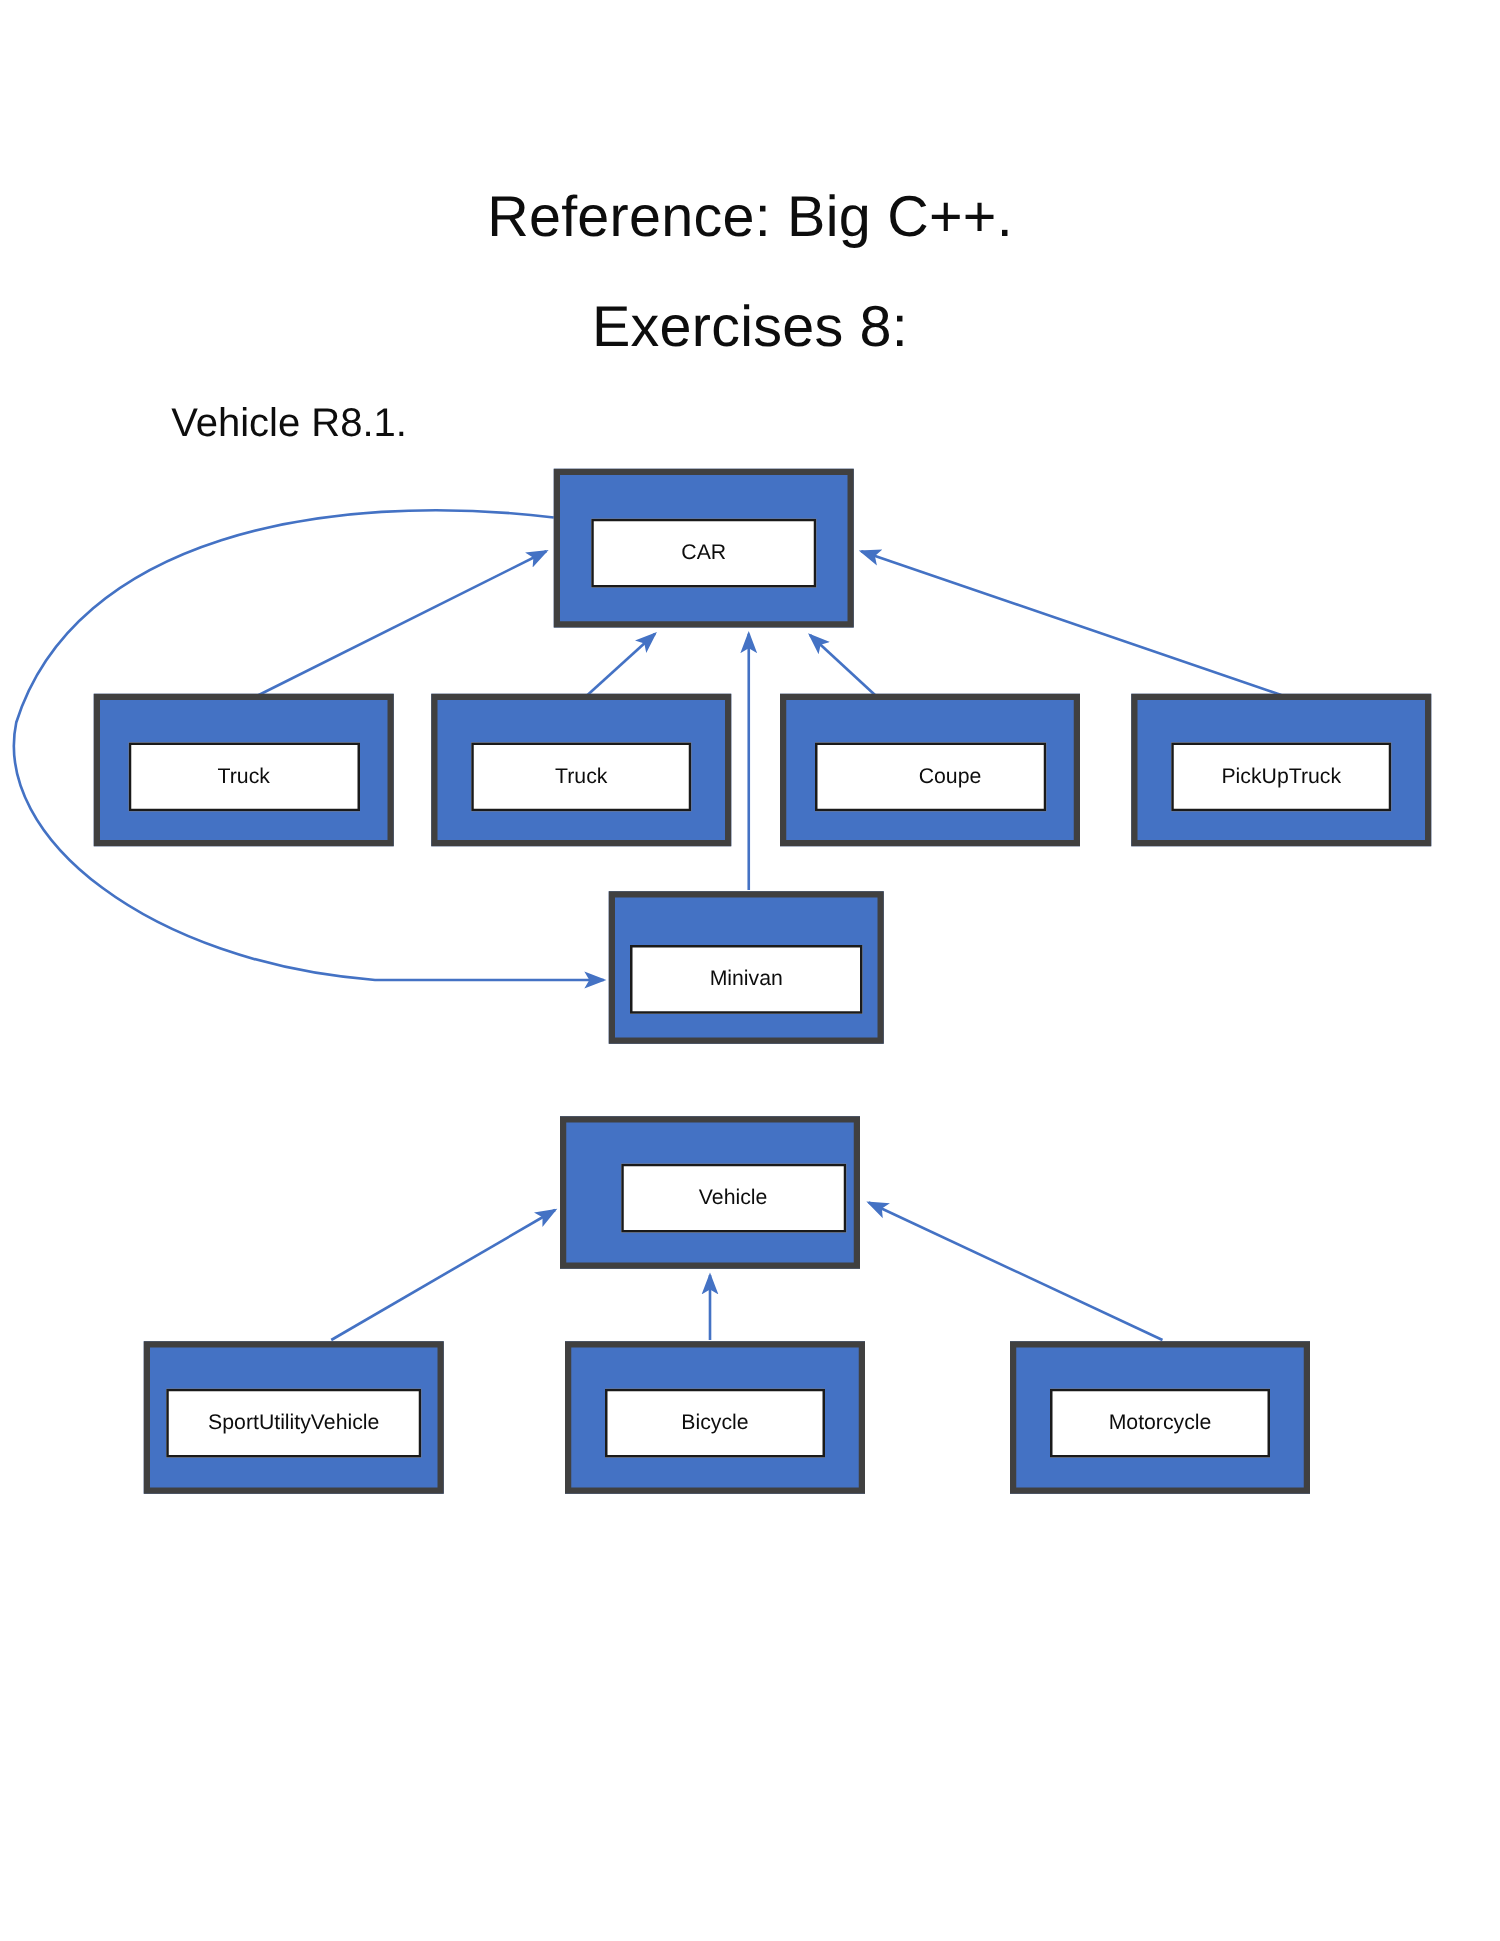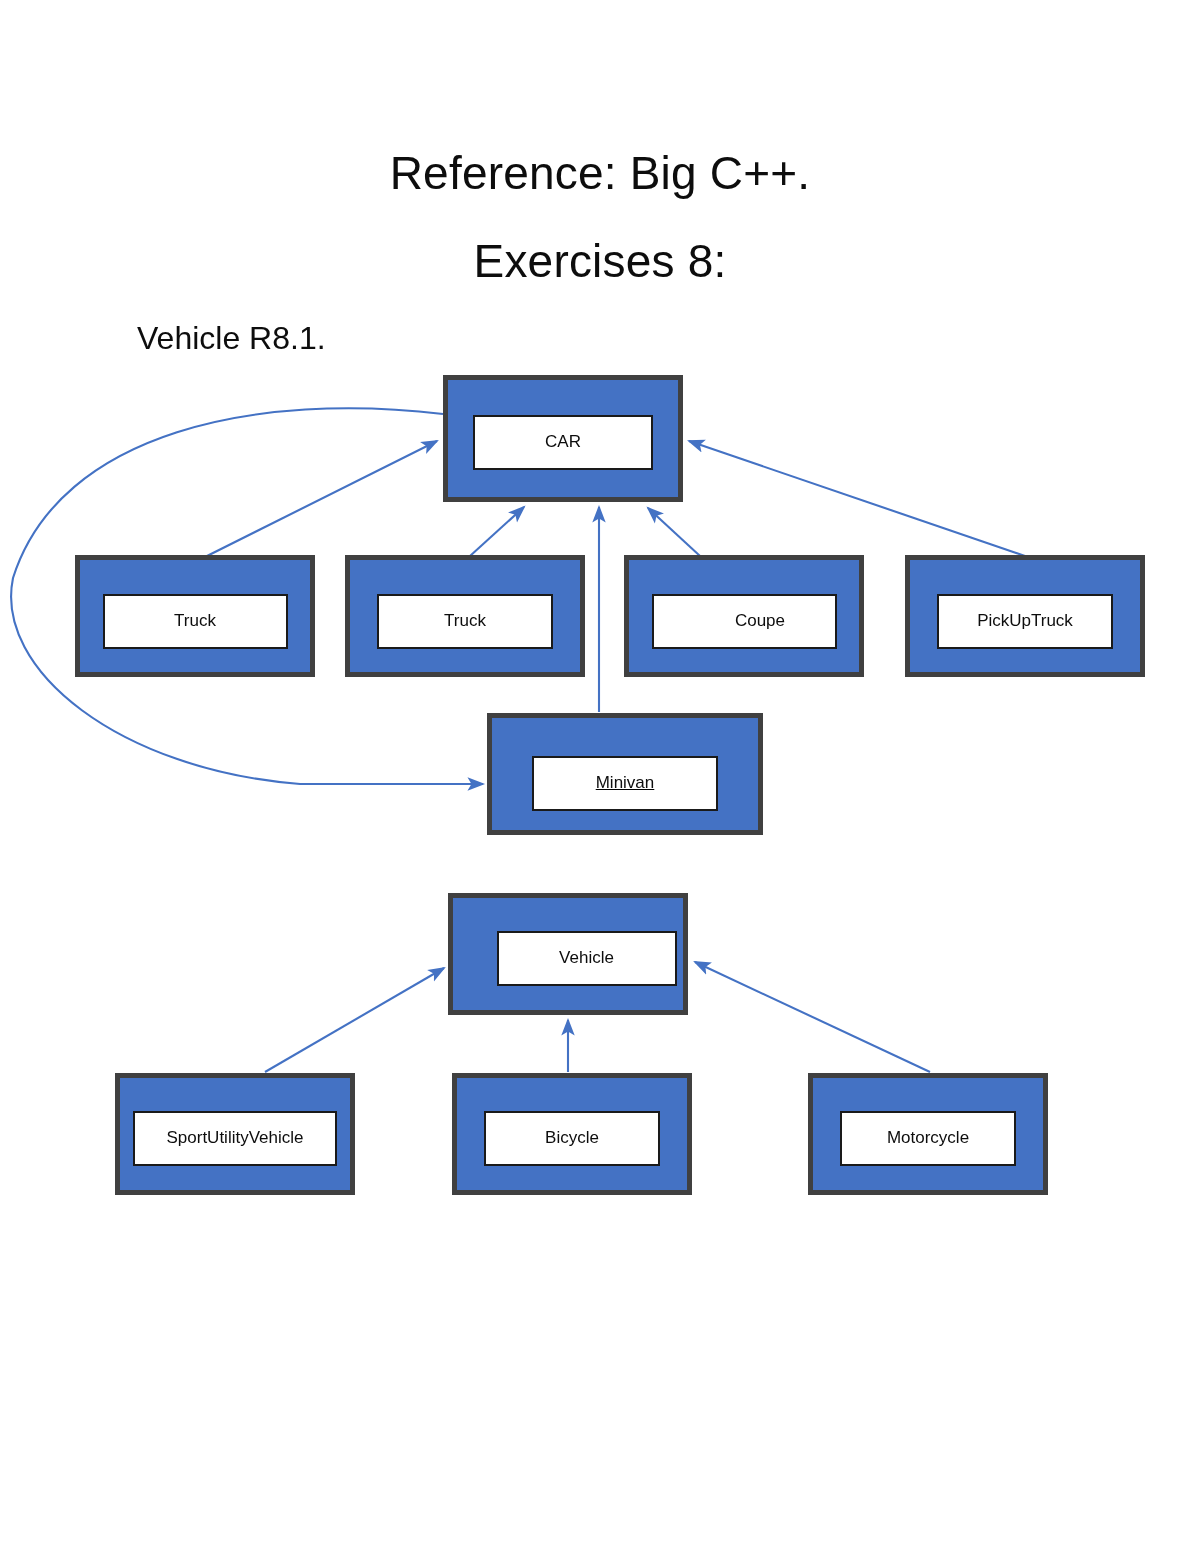--- a/index.html
+++ b/index.html
@@ -142,21 +142,21 @@
       <span>Coupe</span>
     </div>
   </div>
 
   <div class="class-node" style="left:905px; top:555px; width:240px; height:122px;">
     <div class="inner-box" style="margin-top:34px; width:176px; height:55px;">
       <span>PickUpTruck</span>
     </div>
   </div>
 
-  <div class="class-node" style="left:487px; top:713px; width:276px; height:122px;text-decoration:underline;">
+  <div class="class-node" style="left:487px; top:713px; width:220px; height:122px;">
     <div class="inner-box" style="margin-top:38px; width:186px; height:55px;">
       <span>Minivan</span>
     </div>
   </div>
 
   <div class="class-node" style="left:448px; top:893px; width:240px; height:122px;padding-left:37px;">
     <div class="inner-box" style="margin-top:33px; width:180px; height:55px;">
       <span>Vehicle</span>
     </div>
   </div>

